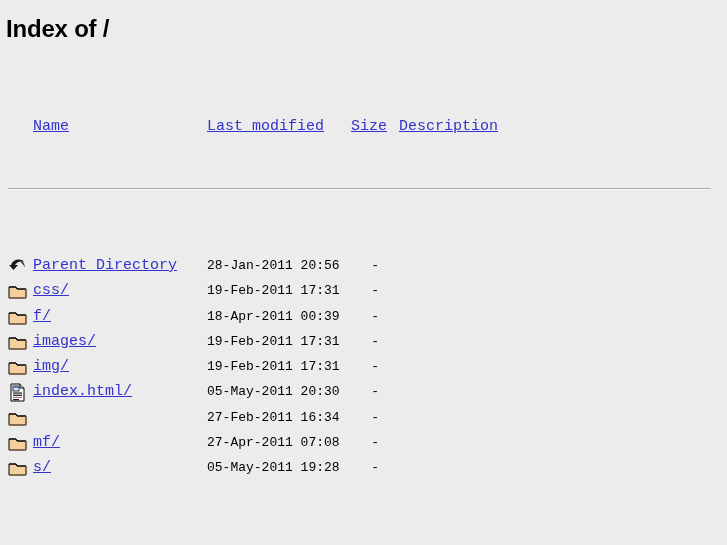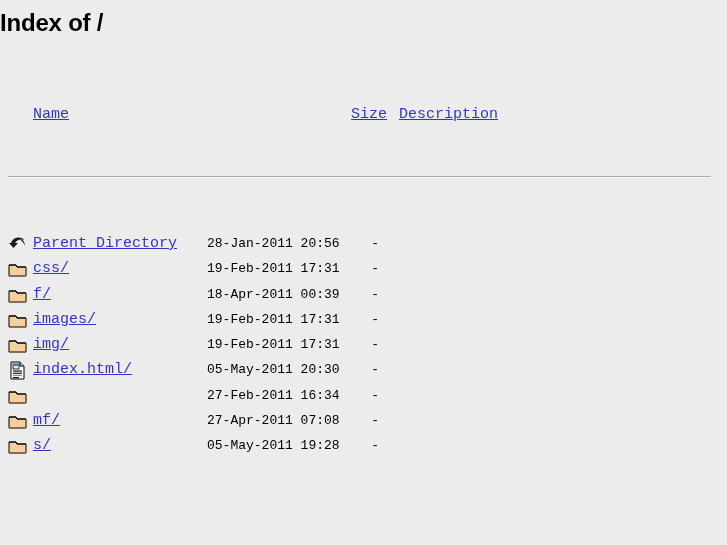--- a/index.html
+++ b/index.html
@@ -21,21 +21,21 @@
     height: 545px;
     background: #ececec;
     box-sizing: border-box;
     padding: 0;
   }
   h1.page-title {
     font-family: "Liberation Sans", sans-serif;
     font-size: 24px;
     font-weight: bold;
     color: #000000;
-    margin: 0;
+    margin: 6px;
     padding: 9px 0 0 0;
     letter-spacing: -0.2px;
     line-height: 28px;
   }
   .listing {
     margin: 0;
     padding: 0 0 0 8px;
     font-family: "Liberation Mono", monospace;
     font-size: 13px;
     line-height: 16px;
@@ -61,21 +61,21 @@
   hr.rule {
     border: none;
     border-top: 1px solid #a9a9a9;
     border-bottom: 1px solid #f7f7f7;
     height: 0;
     margin: 4px 8px 0 0;
     padding: 0;
   }
   .rows {
     position: relative;
-    margin-top: 6px;
+    margin-top: 16px;
   }
   .row {
     position: relative;
     height: 25.3px;
   }
   .icon-cell {
     position: absolute;
     left: 0px;
     top: 2px;
     width: 20px;
@@ -124,20 +124,21 @@
 <body>
 
 <div class="page">
 
   <h1 class="page-title">Index of /</h1>
 
   <div class="listing">
 
     <div class="hdr-row">
       <a class="col-link col-name" href="#">Name</a>
+      <a class="col-link col-mod" href="#">Last modified</a>
       <a class="col-link col-size" href="#">Size</a>
       <a class="col-link col-desc" href="#">Description</a>
     </div>
 
     <hr class="rule">
 
     <div class="rows" id="rows-container"><div class="row"><span class="icon-cell"><svg width="20" height="22" viewBox="0 0 20 22">
               <path d="M3 9 C5 3, 13 2, 16 6 C14 5, 9 5, 7 9 L10 9 L5.5 14 L1 9 Z" fill="#1a1a1a"></path>
               <path d="M13.5 5.5 C16 6.5, 17 9, 16.5 11.5 C16 9.5, 15 7.5, 13 6.5 Z" fill="#1a1a1a"></path>
             </svg></span><span class="name-cell"><a class="file-link" href="#">Parent Directory</a></span><span class="mod-cell">28-Jan-2011 20:56</span><span class="size-cell">-</span><span class="desc-cell"></span></div><div class="row"><span class="icon-cell"><svg width="20" height="22" viewBox="0 0 20 22">

